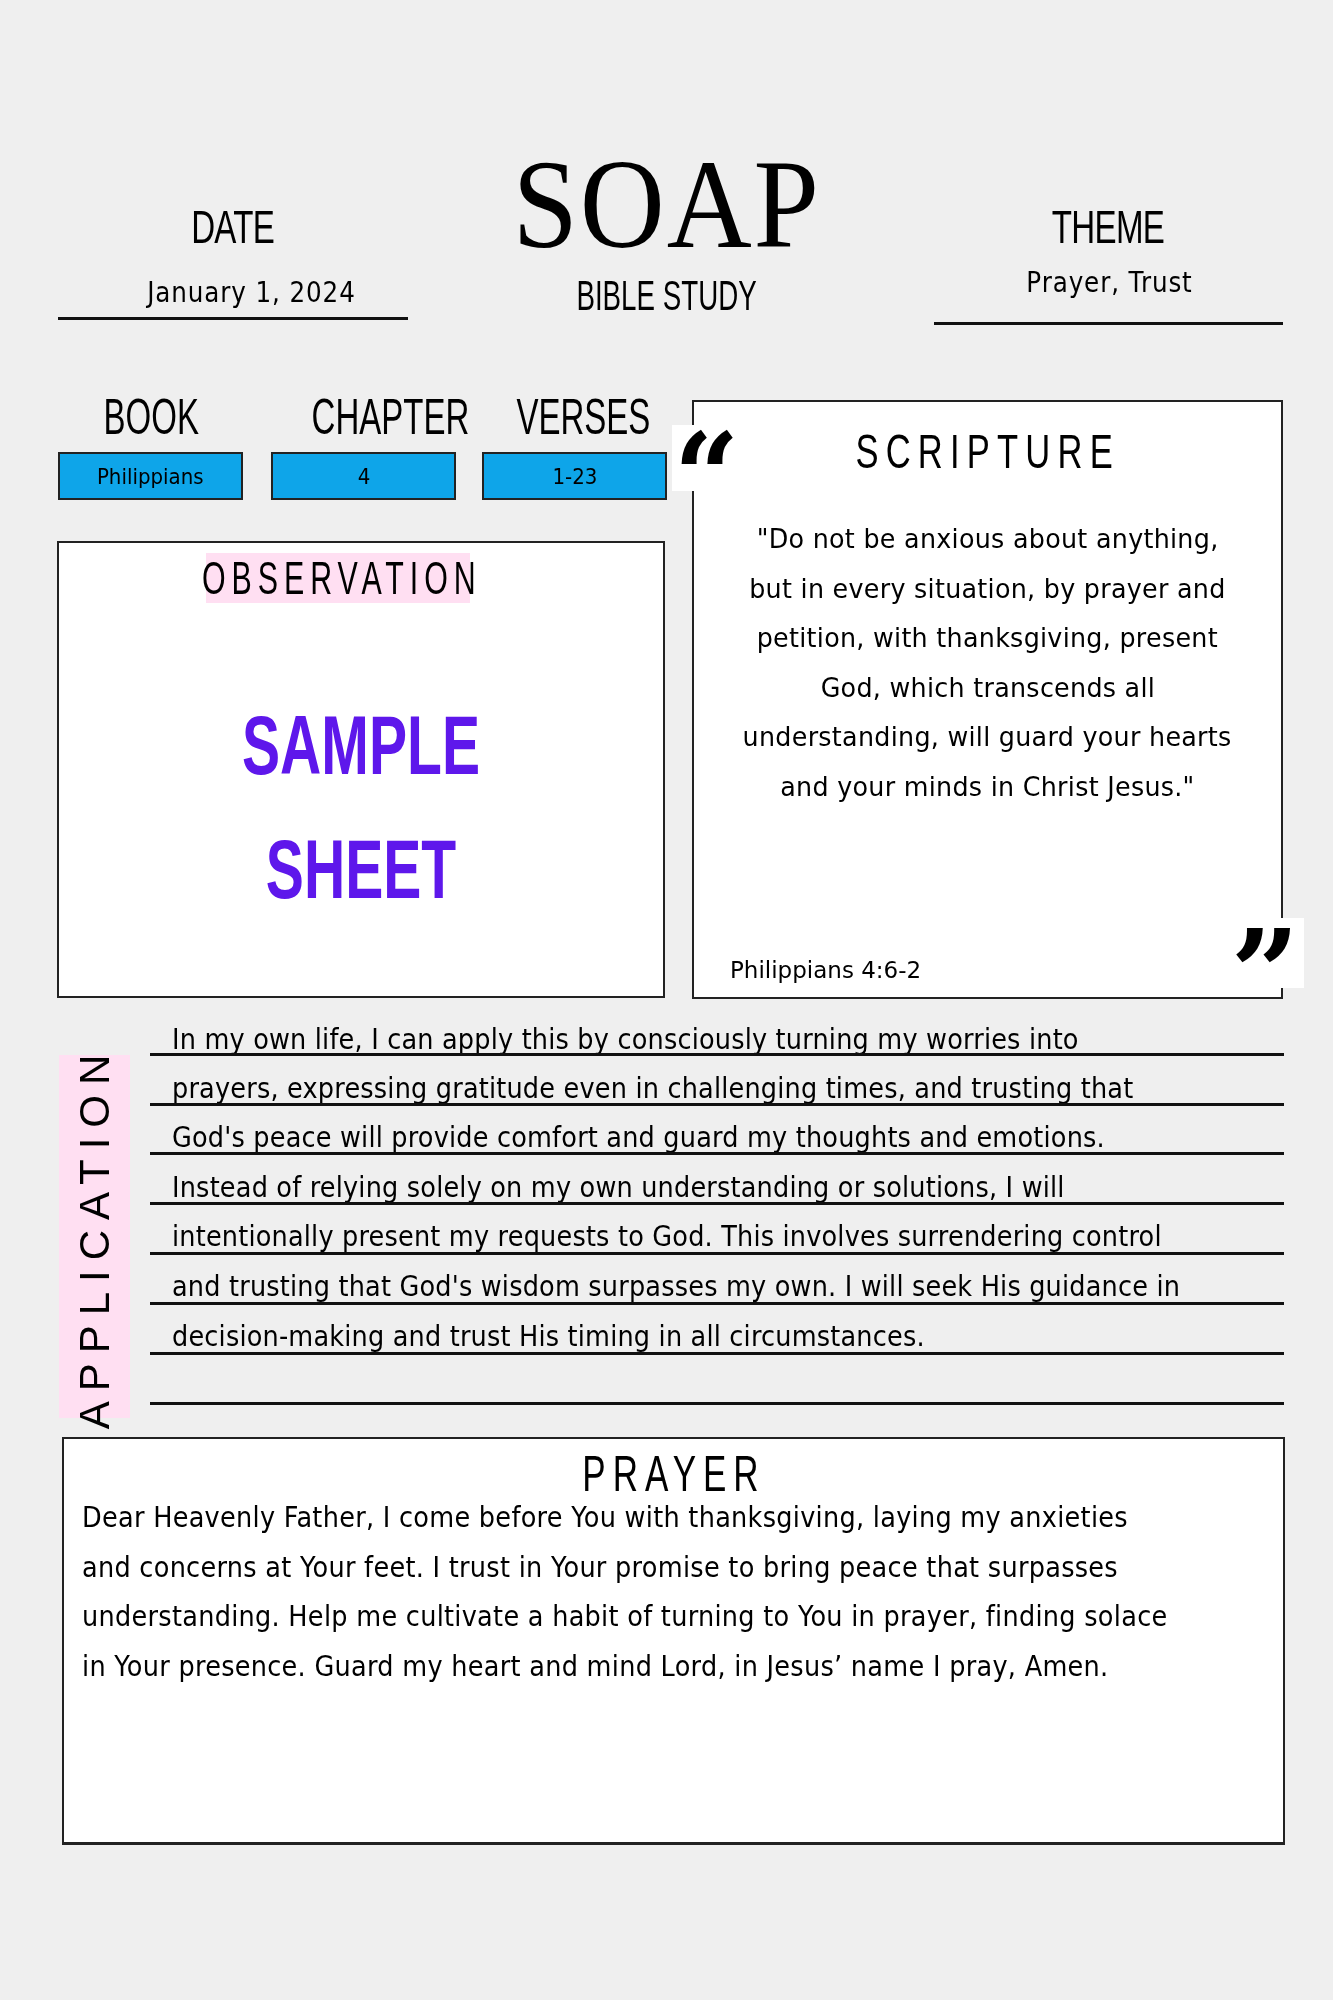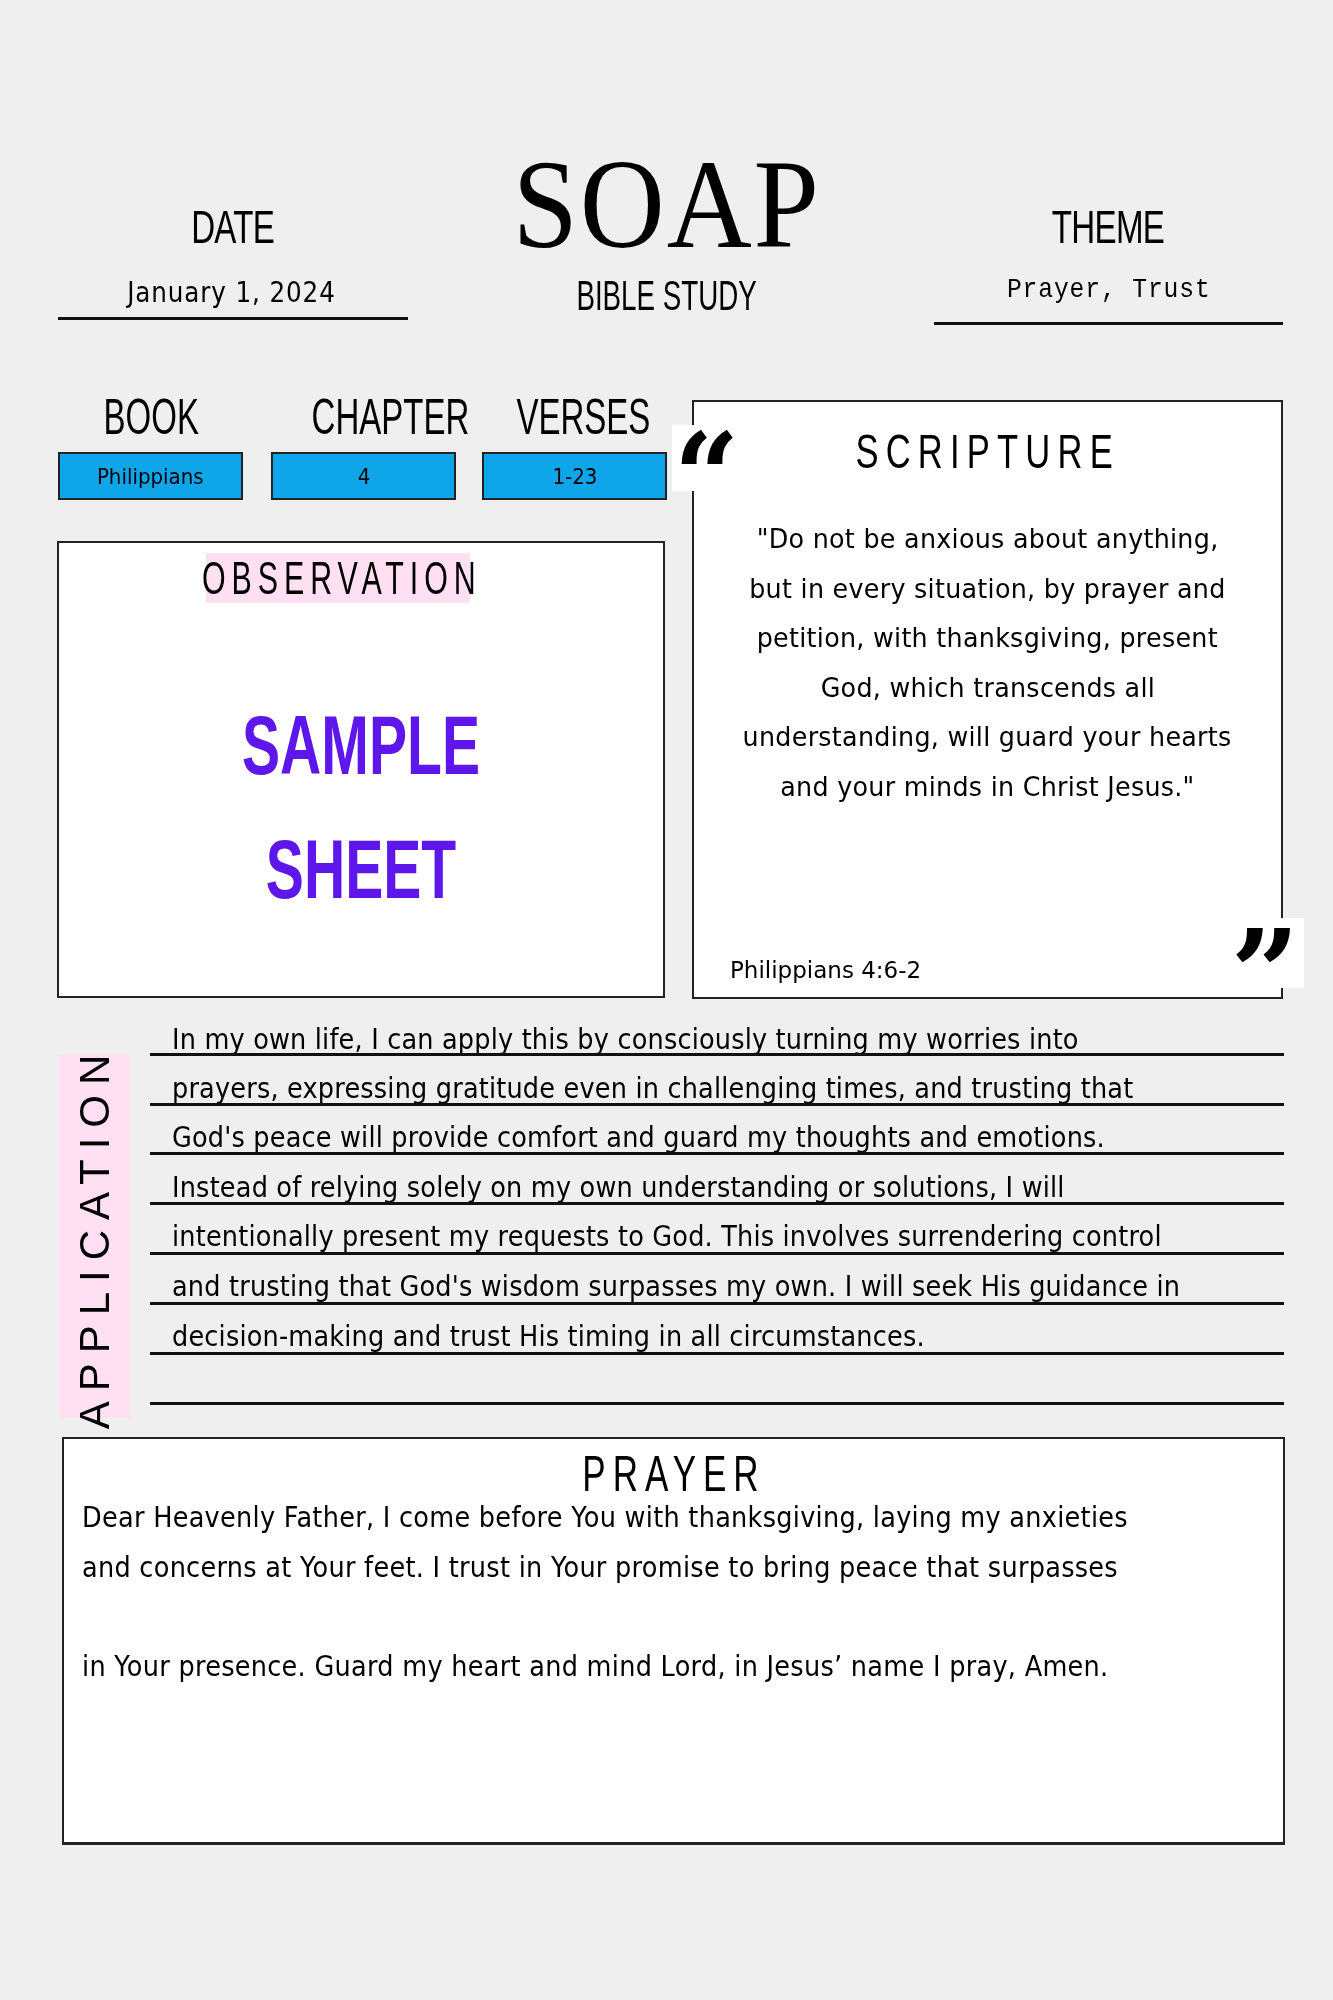--- a/index.html
+++ b/index.html
@@ -132,28 +132,28 @@
   #prayer-heading span { display:inline-block; transform: scaleX(0.7); }
   .prayer-line {
     position: absolute; left: 18px; font-size: 27.5px; white-space: nowrap; letter-spacing: 0.3px;
   }
   .prayer-line span { display:inline-block; transform-origin: left; transform: scaleX(0.93); }
 </style>
 </head>
 <body>
 
 <div class="hdr-label" style="left:108px; width:250px; top:200px;"><span>DATE</span></div>
-<div class="hdr-value" style="left:56px; width:350px; top:276px;"><span>January 1, 2024</span></div>
+<div class="hdr-value" style="left:76px; width:350px; top:276px;"><span>January 1, 2024</span></div>
 <div class="underline" style="left:58px; width:350px; top:317px;"></div>
 
 <div id="soap-title"><span>SOAP</span></div>
 <div id="bible-study"><span>BIBLE STUDY</span></div>
 
 <div class="hdr-label" style="left:983px; width:250px; top:200px;"><span>THEME</span></div>
-<div class="hdr-value" style="left:934px; width:350px; top:274px;font-family:Liberation Mono, monospace;"><span>Prayer, Trust</span></div>
+<div class="hdr-value" style="left:934px; width:350px; top:266px;"><span>Prayer, Trust</span></div>
 <div class="underline" style="left:934px; width:349px; top:322px;"></div>
 
 <div class="ref-label" style="left:58px;"><span>BOOK</span></div>
 <div class="ref-box" style="left:58px;">
     <span>Philippians</span>
   </div>
 
 <div class="ref-label" style="left:271px;"><span>CHAPTER</span></div>
 <div class="ref-box" style="left:271px;">
     <span>4</span>
@@ -207,14 +207,15 @@
 <div class="app-line" style="top:1302px;"></div>
 <div class="app-text" style="top:1320px;"><span>decision-making and trust His timing in all circumstances.</span></div>
 <div class="app-line" style="top:1352px;"></div>
 <div class="app-text" style="top:1370px;"><span></span></div>
 <div class="app-line" style="top:1402px;"></div>
 
 <div id="prayer-box">
   <div id="prayer-heading"><span>PRAYER</span></div>
   <div class="prayer-line" style="top:62px;"><span>Dear Heavenly Father, I come before You with thanksgiving, laying my anxieties</span></div>
   <div class="prayer-line" style="top:112px;"><span>and concerns at Your feet. I trust in Your promise to bring peace that surpasses</span></div>
+  <div class="prayer-line" style="top:161px;"><span>understanding. Help me cultivate a habit of turning to You in prayer, finding solace</span></div>
   <div class="prayer-line" style="top:211px;"><span>in Your presence. Guard my heart and mind Lord, in Jesus’ name I pray, Amen.</span></div>
 </div>
 
 </body></html>

